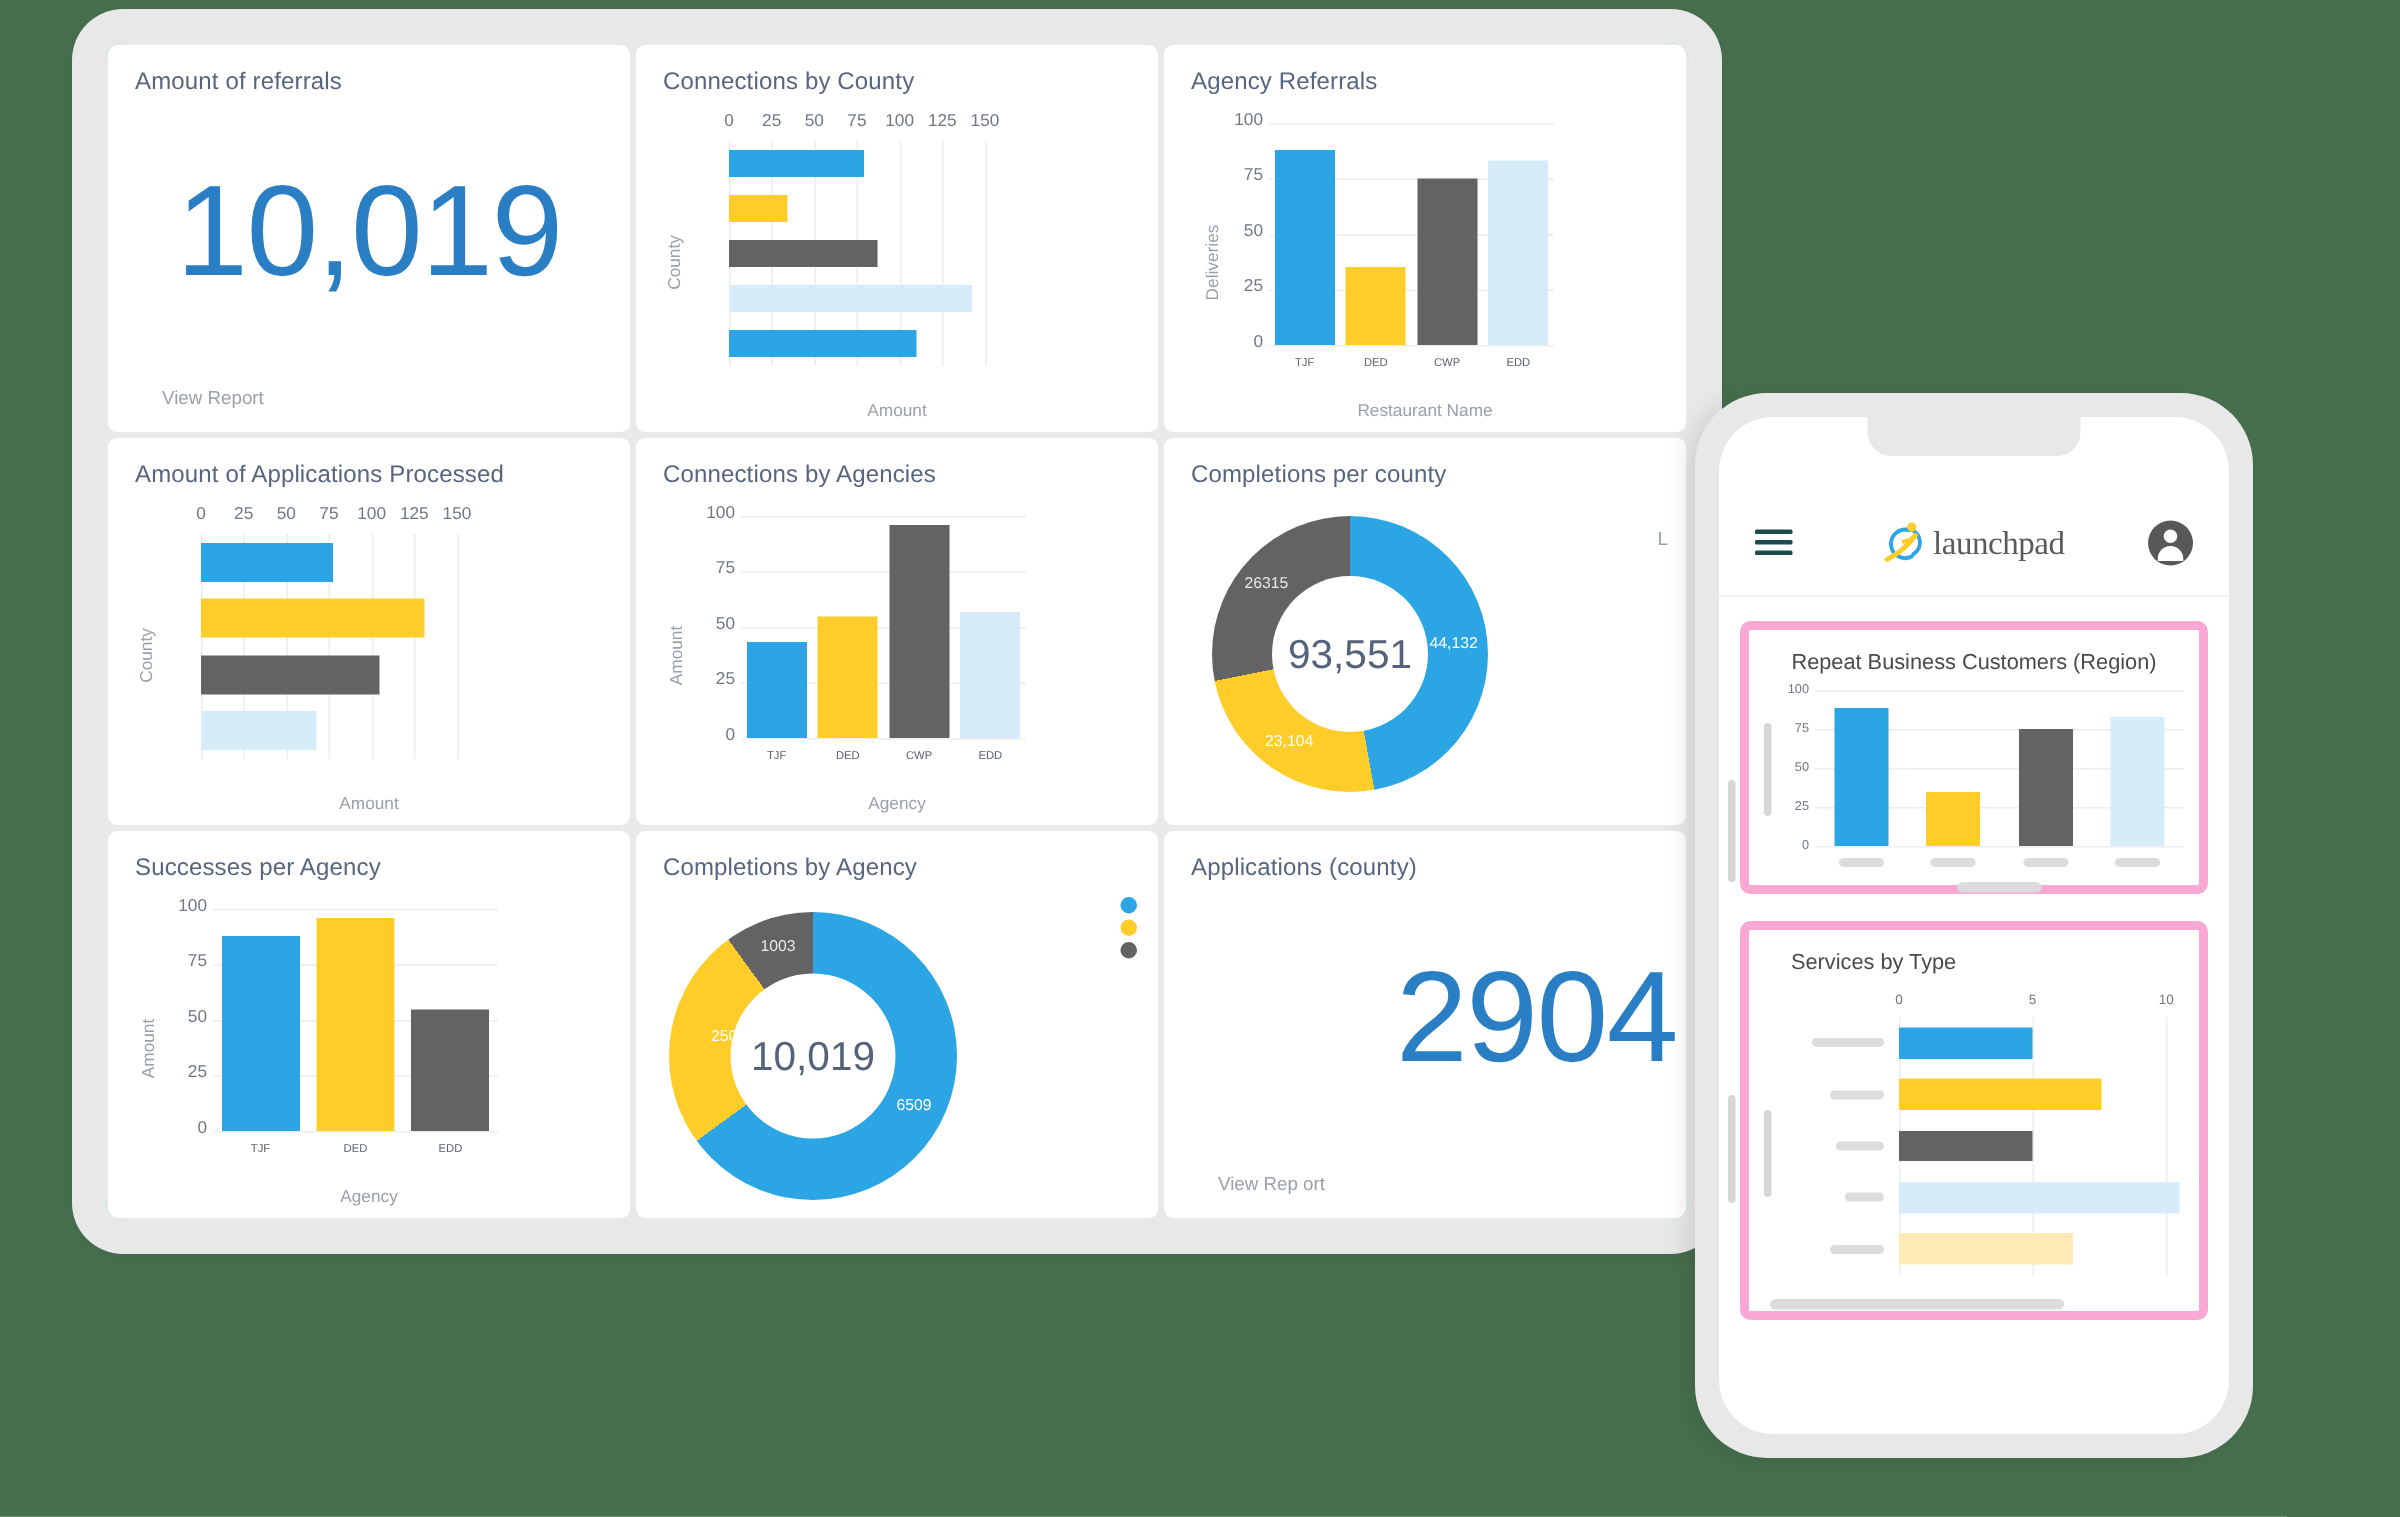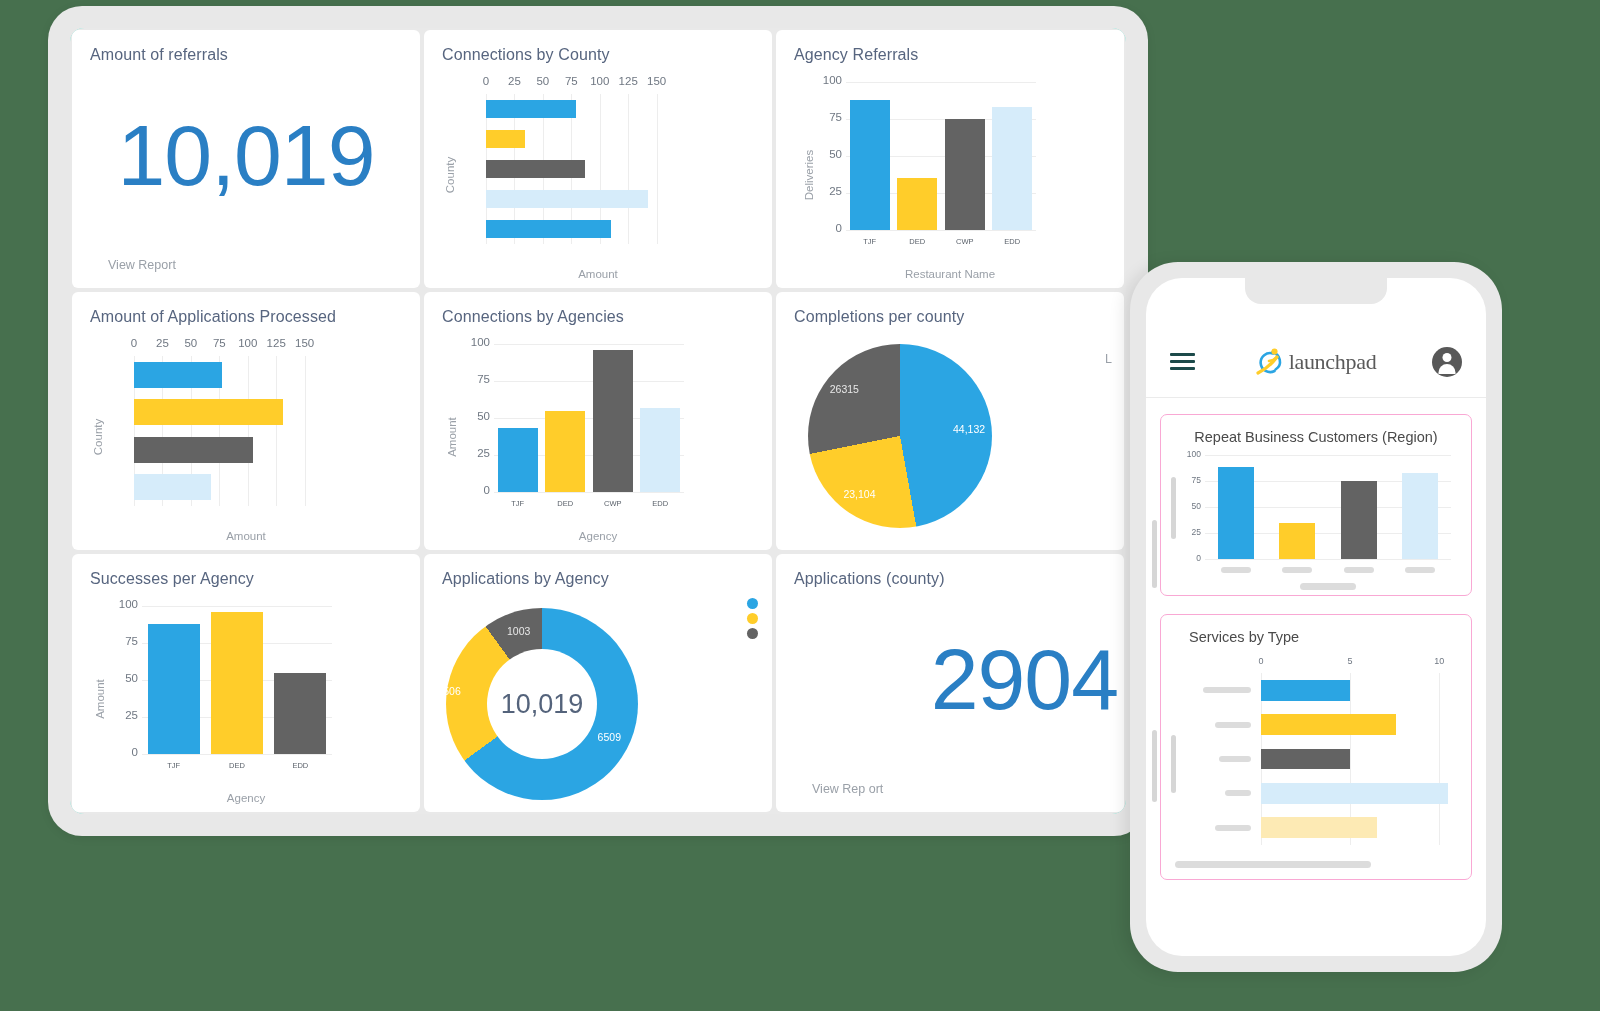--- a/index.html
+++ b/index.html
@@ -152,21 +152,21 @@
     width: 9px; height: 9px; border-radius: 50%; background: #fff;
   }
   .avatar-ic::after {
     content: ""; position: absolute; left: 50%; bottom: 3px; transform: translateX(-50%);
     width: 17px; height: 10px; border-radius: 9px 9px 0 0; background: #fff;
   }
   .m-card {
     position: absolute; left: 14px;
     width: 312px;
     background: #fff;
-    border: 1px solid #f9a8d4;
+    border: 6px solid #f9a8d4;
     border-radius: 7px;
     padding: 14px 14px 8px 14px;
   }
   .m-title { font-size: 14.5px; color: #4a4a4a; text-align: center; margin-bottom: 4px; }
   .skel { position: absolute; background: #dcdcdc; border-radius: 4px; }
 
   .scrollbar-v { position: absolute; background: #d6d6d6; border-radius: 3px; }
 </style>
 </head>
 <body>
@@ -285,20 +285,23 @@
               <div class="tick small" style="left:154.75px;top:175px;width:68px;text-align:center;font-size:7.5px;">CWP</div>
               <div class="bar" style="left:216.25px;top:83.64px;width:40px;height:84.36px;background:#d6ecfa;"></div>
               <div class="tick small" style="left:202.25px;top:175px;width:68px;text-align:center;font-size:7.5px;">EDD</div>
             </div>
       </div>
 
       <div class="card">
         <div class="card-title">Completions per county</div>
         <div class="chart-area" id="ca-compl">
               <div class="donut" style="left:32px;top:20px;width:184px;height:184px;background:conic-gradient(#2ba5e3 0deg 169.82736689078686deg,#ffcd2a 169.82736689078686deg 258.7354491133179deg,#636363 258.7354491133179deg 360deg);"></div>
+              <div class="donut-hole" style="left:72px;top:60px;width:104px;height:104px;">
+                <div class="donut-total" style="font-size: 27px;">93,551</div>
+              </div>
               <div class="slice-label" style="left:177px;top:98.61673785821421px;width:60px;font-size:10.5px;">44,132</div>
               <div class="slice-label" style="left:53.44542707192693px;top:164.49223995296867px;width:60px;text-align:center;font-size:10.5px;">23,104</div>
               <div class="slice-label dark" style="left:38.33744780780394px;top:59.33075122742821px;width:60px;text-align:center;font-size:10.5px;">26315</div>
             </div>
         <div style="position:absolute;right:12px;top:60px;font-size:12.5px;color:#9aa0a8;">L</div>
       </div>
 
       <div class="card">
         <div class="card-title">Successes per Agency</div>
         <div class="chart-area" id="ca-succ">
@@ -317,28 +320,28 @@
               <div class="bar" style="left:75.66666666666667px;top:37.75999999999999px;width:52px;height:130.24px;background:#2ba5e3;"></div>
               <div class="tick small" style="left:61.66666666666667px;top:175px;width:80px;text-align:center;font-size:7.5px;">TJF</div>
               <div class="bar" style="left:139px;top:25.920000000000016px;width:52px;height:142.07999999999998px;background:#ffcd2a;"></div>
               <div class="tick small" style="left:125px;top:175px;width:80px;text-align:center;font-size:7.5px;">DED</div>
               <div class="bar" style="left:202.33333333333334px;top:86.6px;width:52px;height:81.4px;background:#636363;"></div>
               <div class="tick small" style="left:188.33333333333334px;top:175px;width:80px;text-align:center;font-size:7.5px;">EDD</div>
             </div>
       </div>
 
       <div class="card">
-        <div class="card-title">Applications by Agency</div>
+        <div class="card-title">Completions by Agency</div>
         <div class="chart-area" id="ca-appag">
               <div class="donut" style="left:22px;top:22px;width:192px;height:192px;background:conic-gradient(#2ba5e3 0deg 233.90297464563784deg,#ffcd2a 233.90297464563784deg 323.9568776202835deg,#636363 323.9568776202835deg 360deg);"></div>
               <div class="donut-hole" style="left:63px;top:63px;width:110px;height:110px;">
                 <div class="donut-total" style="font-size: 27px;">10,019</div>
               </div>
               <div class="slice-label" style="left:155.2999903914862px;top:145.21931170122895px;width:60px;text-align:center;font-size:10.5px;">6509</div>
-              <div class="slice-label" style="left:13.415141215417435px;top:99.28040785334753px;width:60px;text-align:left;font-size:10.5px;">2506</div>
+              <div class="slice-label" style="left:13.415141215417435px;top:99.28040785334753px;width:60px;text-align:right;font-size:10.5px;">2506</div>
               <div class="slice-label dark" style="left:64.642197455895px;top:39.20401779827368px;width:60px;text-align:center;font-size:10.5px;">1003</div>
             </div>
         <div class="legend">
           <div class="legend-title"></div>
           <div class="legend-row">
             <span></span>
             <span class="legend-dot" id="lgd0" style="background: rgb(43, 165, 227);"></span>
           </div>
           <div class="legend-row">
             <span></span>

